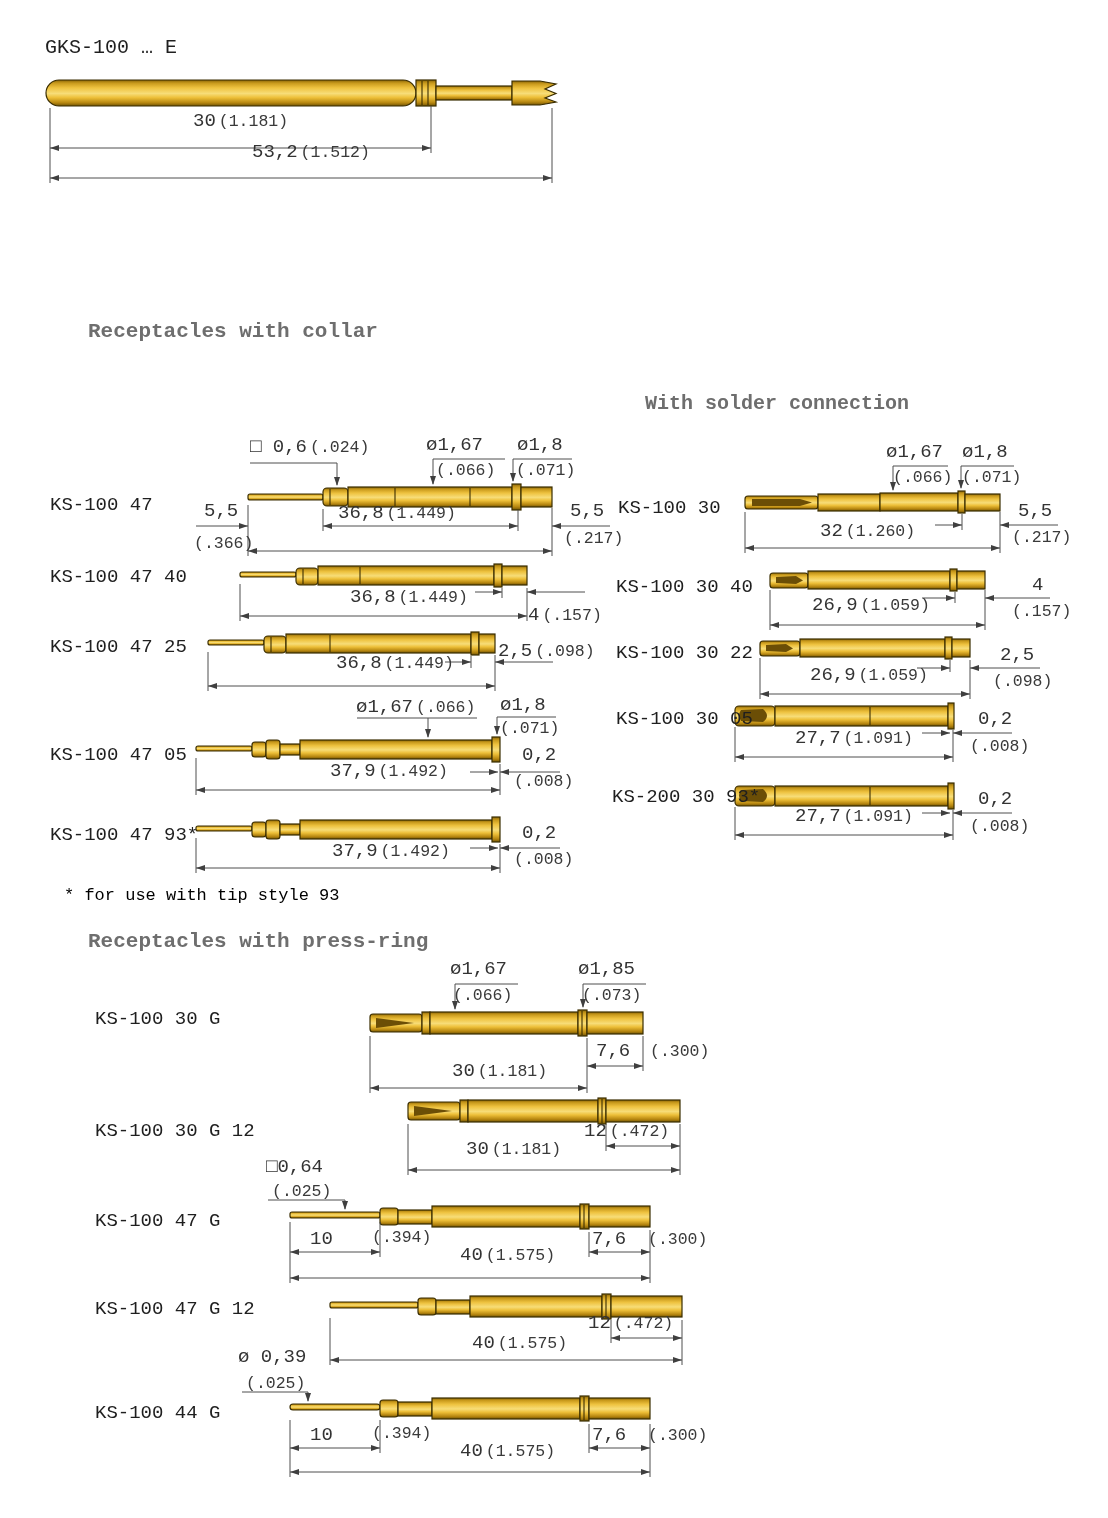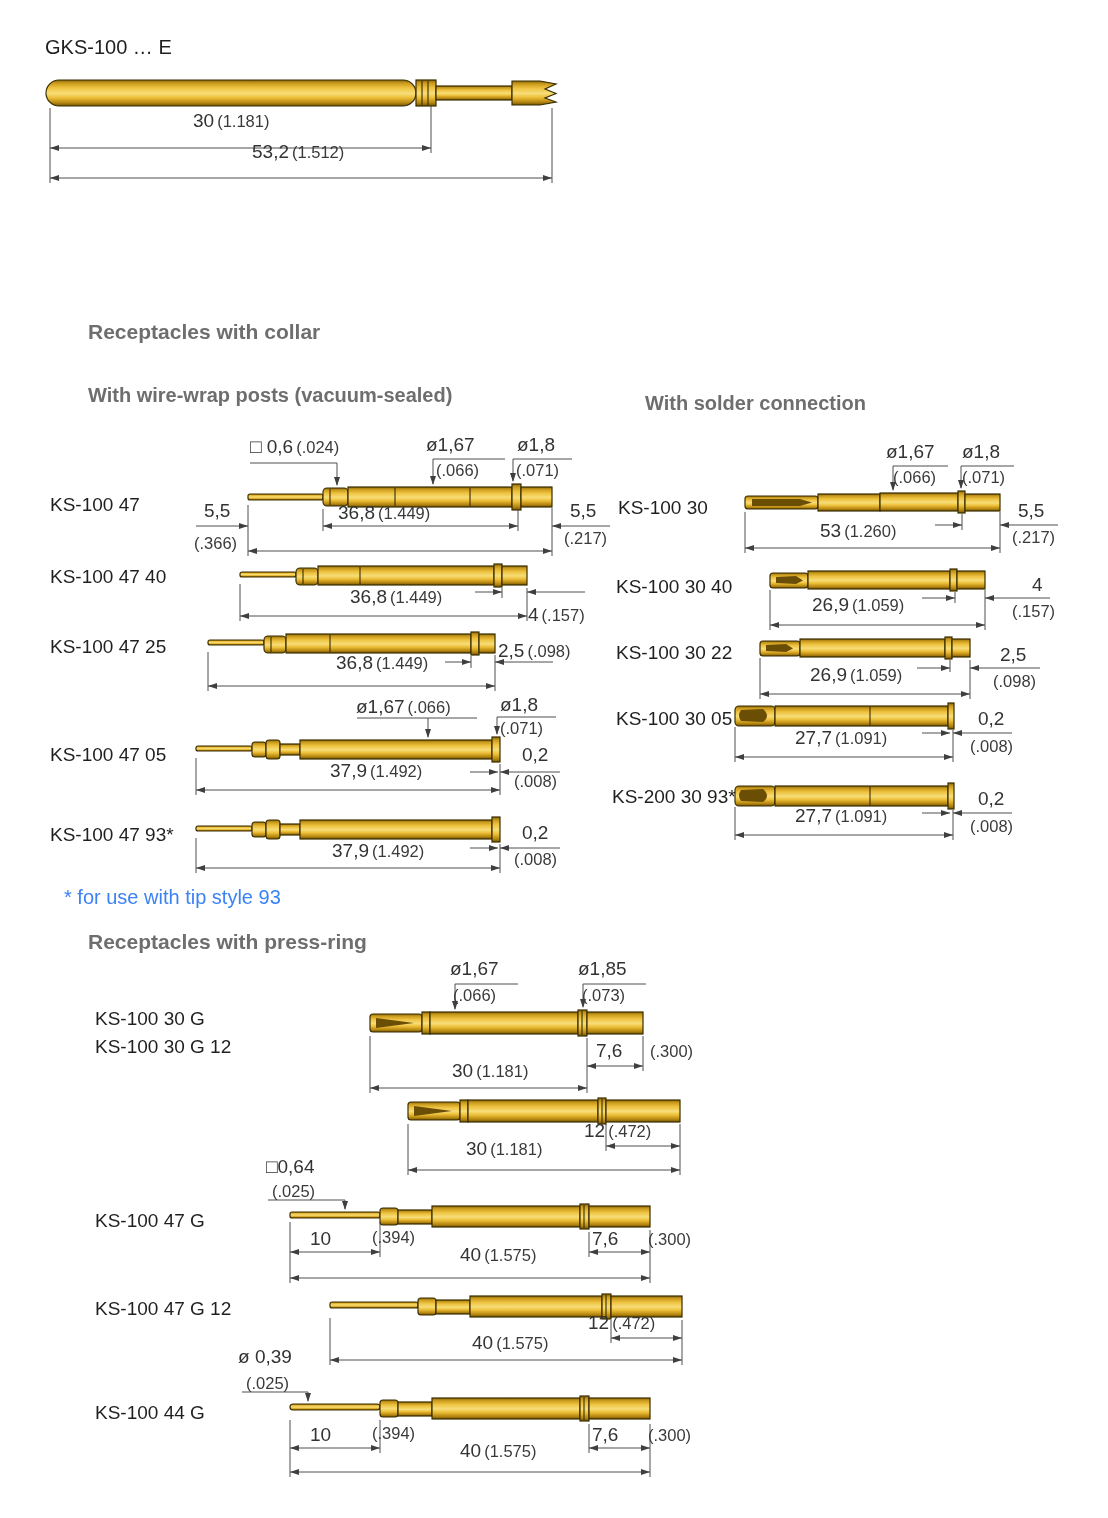--- a/index.html
+++ b/index.html
@@ -1,24 +1,24 @@
 <!DOCTYPE html>
 <html><head>
 <meta charset="utf-8">
 <style>
   html,body{margin:0;padding:0;background:#ffffff;}
   .page{position:relative;width:1108px;height:1518px;background:#fff;overflow:hidden;
-        font-family:Liberation Sans, sans-serif;}
+        font-family:Liberation Mono, monospace;}
   svg.draw{position:absolute;left:0;top:0;z-index:1;}
   .txt{position:absolute;z-index:2;white-space:nowrap;color:#222;}
   .title{font-size:20px;color:#1f1f1f;}
   .h1{font-size:21px;font-weight:bold;color:#6e6e6e;}
   .h2{font-size:20px;font-weight:bold;color:#6e6e6e;}
   .lbl{font-size:19px;color:#1f1f1f;}
-  .foot{font-size:20px;color:#3b82f6;}
+  .foot{font-size:17px;color:#000000;}
   .dim{color:#333;}
   .dim .mm{font-size:19px;}
   .dim .in{font-size:16.5px;margin-left:3px;color:#3a3a3a;}
   .dim .in.solo{margin-left:0;}
 </style>
 </head>
 <body>
 
 <div class="page">
   <svg class="draw" width="1108" height="1518" viewBox="0 0 1108 1518">
@@ -326,37 +326,36 @@
       <polygon points="290,1472 299,1469 299,1475" fill="#3f3f3f"></polygon>
       <polygon points="650,1472 641,1469 641,1475" fill="#3f3f3f"></polygon>
       <line x1="290" y1="1420" x2="290" y2="1477" stroke="#4f4f4f" stroke-width="1"></line>
       <line x1="380" y1="1420" x2="380" y2="1453" stroke="#4f4f4f" stroke-width="1"></line>
       <line x1="589" y1="1424" x2="589" y2="1453" stroke="#4f4f4f" stroke-width="1"></line>
       <line x1="650" y1="1424" x2="650" y2="1477" stroke="#4f4f4f" stroke-width="1"></line>
     </svg>
 
   <span class="txt title" style="left:45px;top:36px">GKS-100 … E</span>
   <span class="txt h1" style="left:88px;top:320px">Receptacles with collar</span>
-  <span class="txt h2" style="left:88px;top:384px">With wire-wrap posts (vacuum-sealed)</span>
   <span class="txt h2" style="left:645px;top:392px">With solder connection</span>
   <span class="txt h1" style="left:88px;top:930px">Receptacles with press-ring</span>
   <span class="txt foot" style="left:64px;top:886px">* for use with tip style 93</span>
 
   <span class="txt lbl" style="left:50px;top:494px">KS-100 47</span>
   <span class="txt lbl" style="left:50px;top:566px">KS-100 47 40</span>
   <span class="txt lbl" style="left:50px;top:636px">KS-100 47 25</span>
   <span class="txt lbl" style="left:50px;top:744px">KS-100 47 05</span>
   <span class="txt lbl" style="left:50px;top:824px">KS-100 47 93*</span>
   <span class="txt lbl" style="left:618px;top:497px">KS-100 30</span>
   <span class="txt lbl" style="left:616px;top:576px">KS-100 30 40</span>
   <span class="txt lbl" style="left:616px;top:642px">KS-100 30 22</span>
   <span class="txt lbl" style="left:616px;top:708px">KS-100 30 05</span>
   <span class="txt lbl" style="left:612px;top:786px">KS-200 30 93*</span>
   <span class="txt lbl" style="left:95px;top:1008px">KS-100 30 G</span>
-  <span class="txt lbl" style="left:95px;top:1036px">KS-100 30 G 12</span>
+  <span class="txt lbl" style="left:95px;top:1120px">KS-100 30 G 12</span>
   <span class="txt lbl" style="left:95px;top:1210px">KS-100 47 G</span>
   <span class="txt lbl" style="left:95px;top:1298px">KS-100 47 G 12</span>
   <span class="txt lbl" style="left:95px;top:1402px">KS-100 44 G</span>
 
   <span class="txt dim" style="left:193px;top:110px"><span class="mm">30</span><span class="in">(1.181)</span></span>
   <span class="txt dim" style="left:252px;top:141px"><span class="mm">53,2</span><span class="in">(1.512)</span></span>
 
   <span class="txt dim" style="left:250px;top:436px"><span class="mm">□ 0,6</span><span class="in">(.024)</span></span>
   <span class="txt dim" style="left:426px;top:434px"><span class="mm">ø1,67</span></span>
   <span class="txt dim" style="left:436px;top:461px"><span class="in solo">(.066)</span></span>
@@ -382,21 +381,21 @@
   <span class="txt dim" style="left:514px;top:772px"><span class="in solo">(.008)</span></span>
 
   <span class="txt dim" style="left:332px;top:840px"><span class="mm">37,9</span><span class="in">(1.492)</span></span>
   <span class="txt dim" style="left:522px;top:822px"><span class="mm">0,2</span></span>
   <span class="txt dim" style="left:514px;top:850px"><span class="in solo">(.008)</span></span>
 
   <span class="txt dim" style="left:886px;top:441px"><span class="mm">ø1,67</span></span>
   <span class="txt dim" style="left:893px;top:468px"><span class="in solo">(.066)</span></span>
   <span class="txt dim" style="left:962px;top:441px"><span class="mm">ø1,8</span></span>
   <span class="txt dim" style="left:962px;top:468px"><span class="in solo">(.071)</span></span>
-  <span class="txt dim" style="left:820px;top:520px"><span class="mm">53</span><span class="in">(1.260)</span></span>
+  <span class="txt dim" style="left:820px;top:520px"><span class="mm">32</span><span class="in">(1.260)</span></span>
   <span class="txt dim" style="left:1018px;top:500px"><span class="mm">5,5</span></span>
   <span class="txt dim" style="left:1012px;top:528px"><span class="in solo">(.217)</span></span>
 
   <span class="txt dim" style="left:812px;top:594px"><span class="mm">26,9</span><span class="in">(1.059)</span></span>
   <span class="txt dim" style="left:1032px;top:574px"><span class="mm">4</span></span>
   <span class="txt dim" style="left:1012px;top:602px"><span class="in solo">(.157)</span></span>
 
   <span class="txt dim" style="left:810px;top:664px"><span class="mm">26,9</span><span class="in">(1.059)</span></span>
   <span class="txt dim" style="left:1000px;top:644px"><span class="mm">2,5</span></span>
   <span class="txt dim" style="left:993px;top:672px"><span class="in solo">(.098)</span></span>

